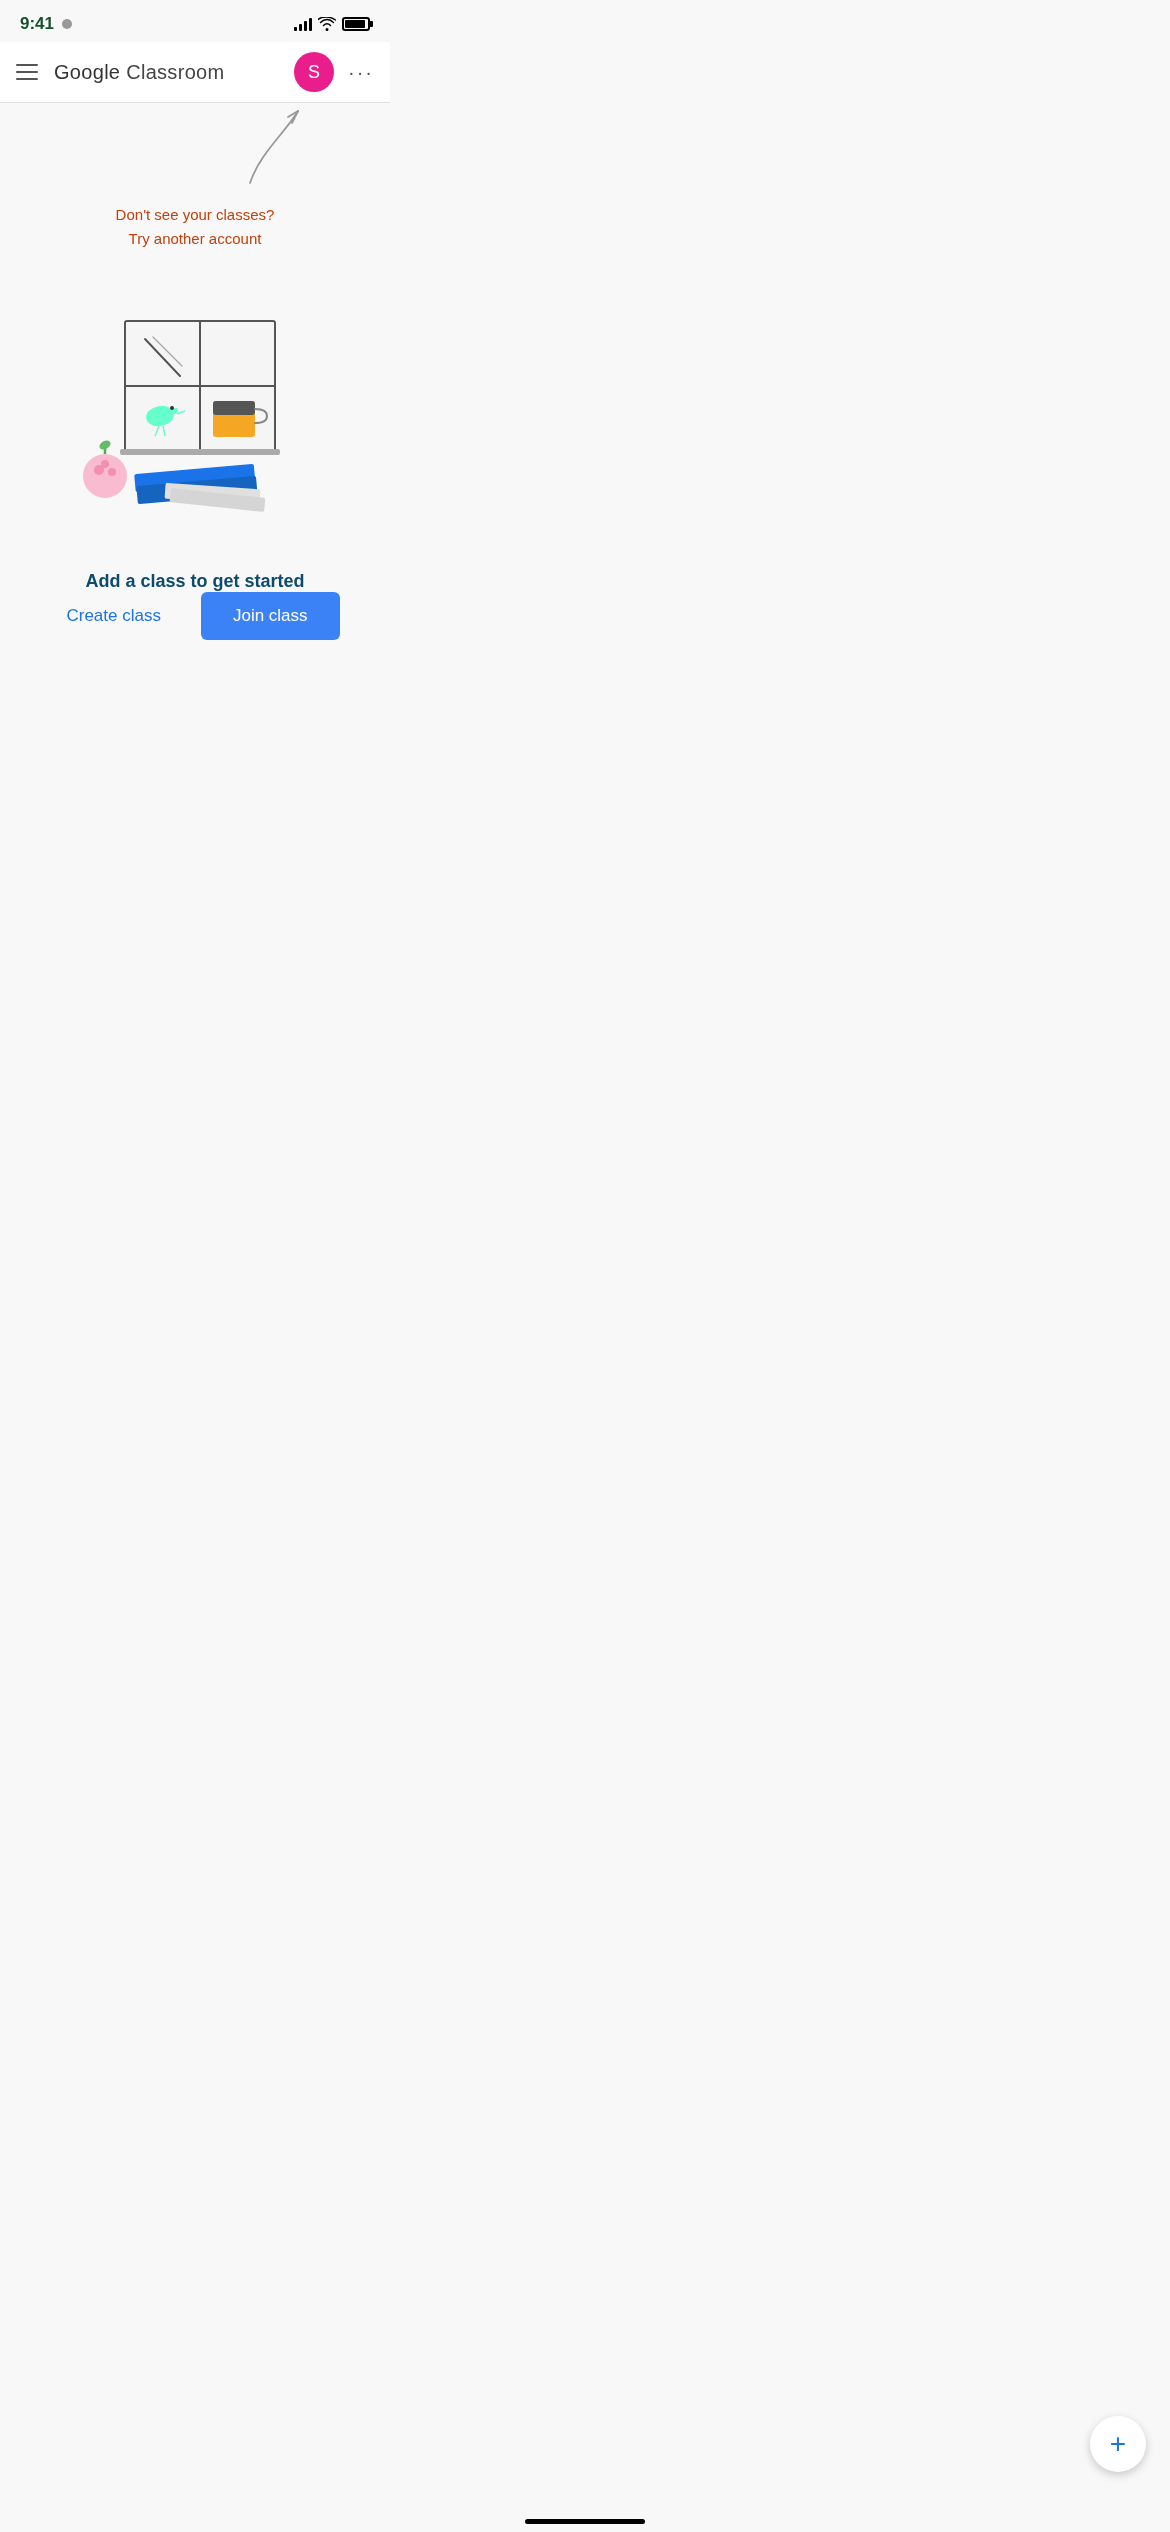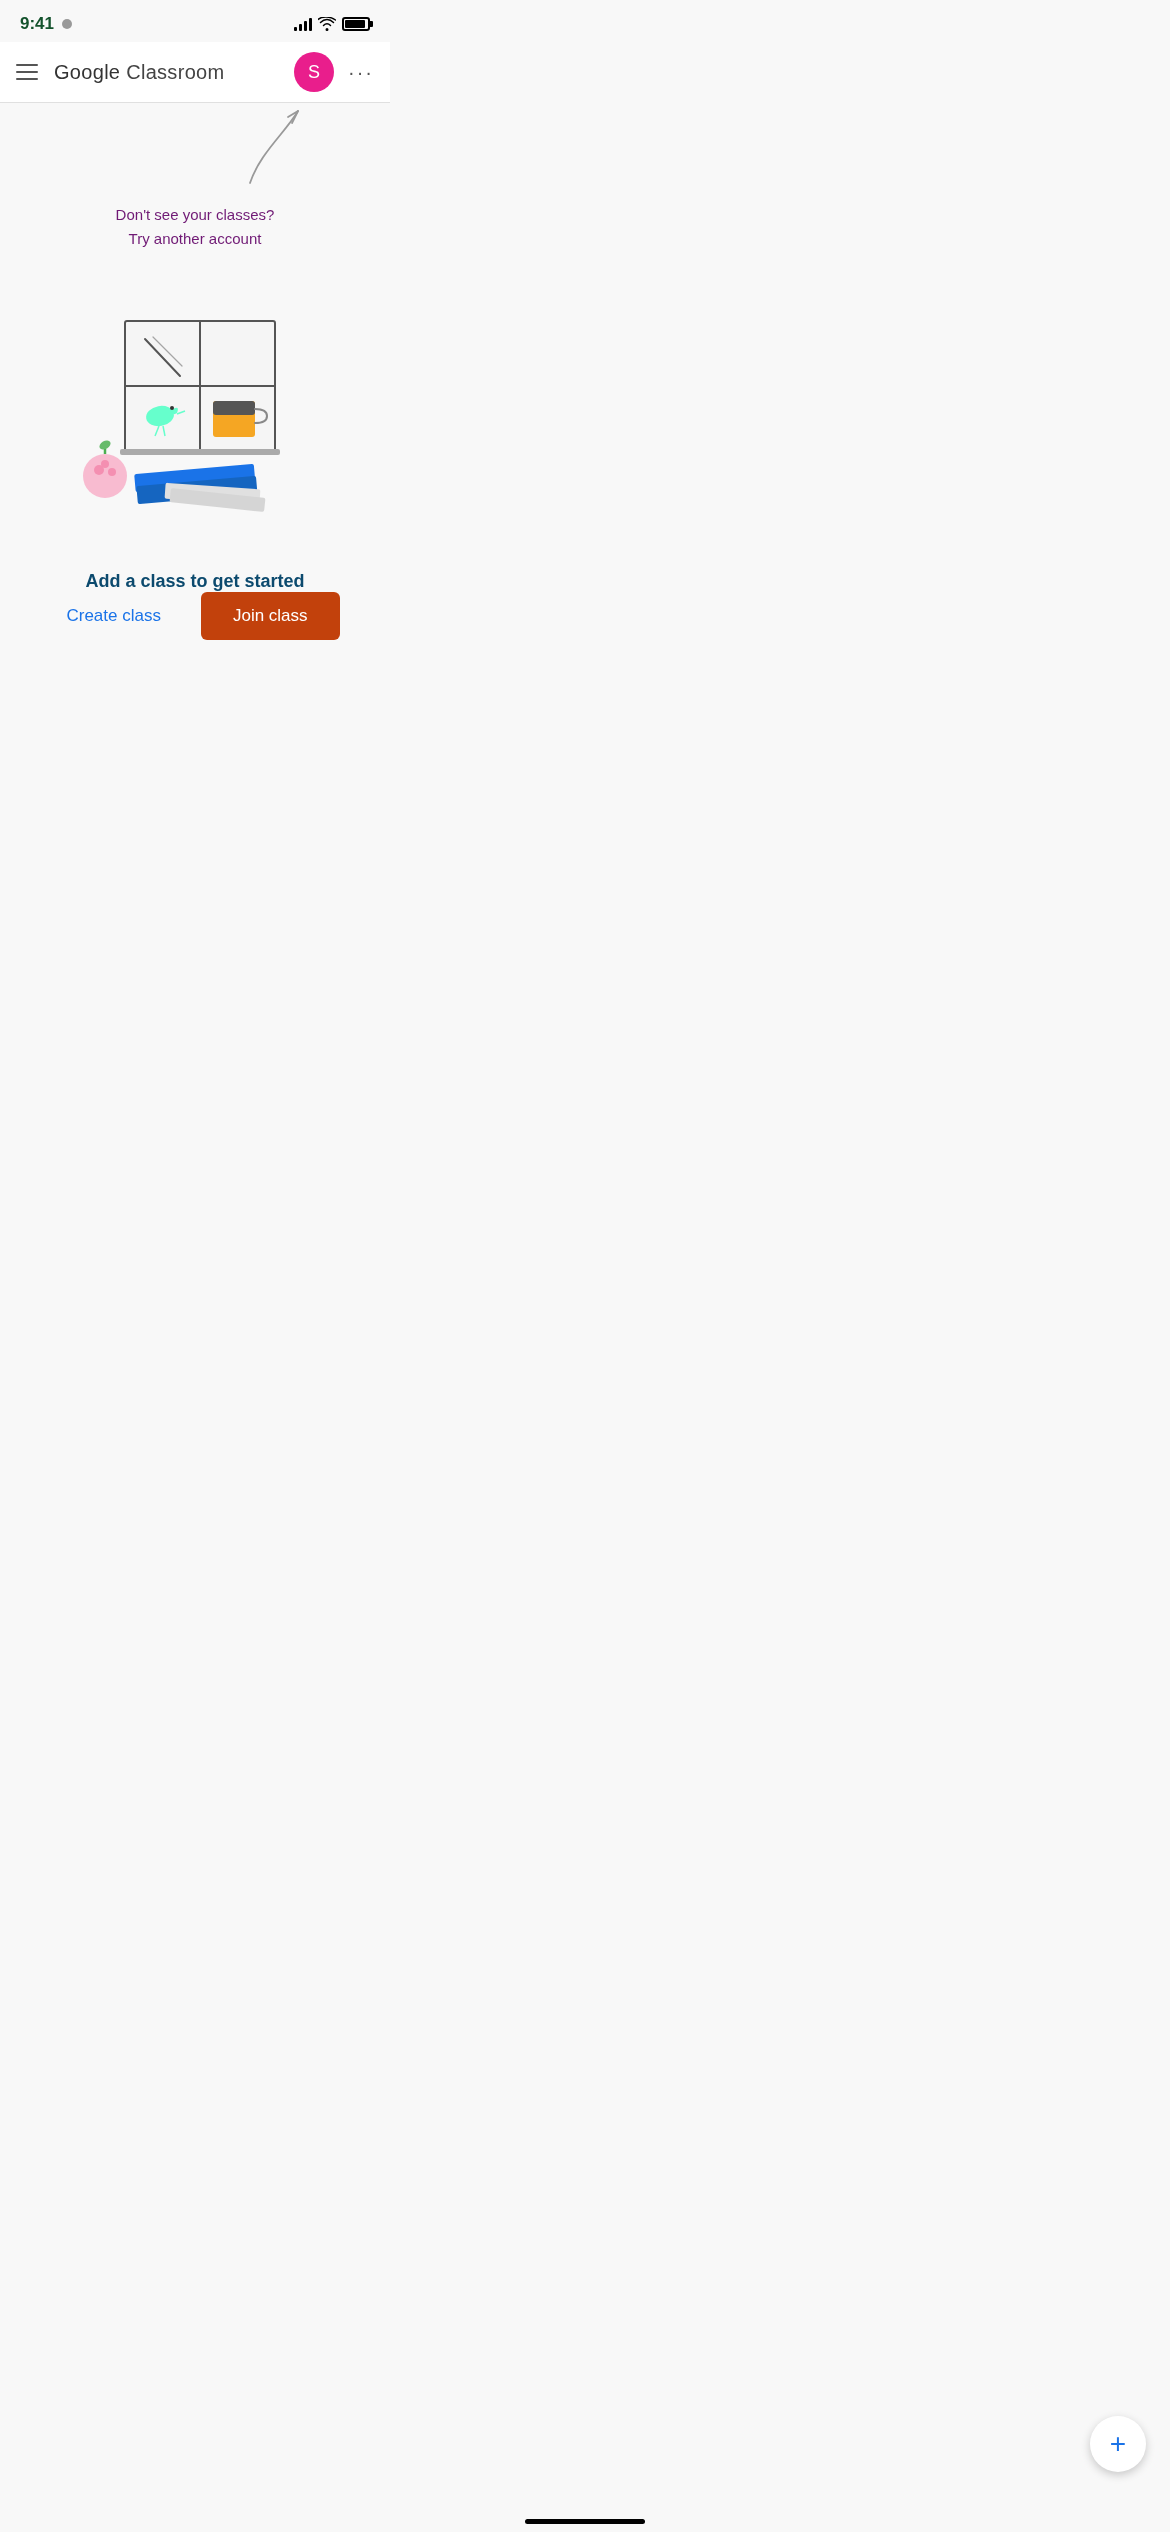--- a/index.html
+++ b/index.html
@@ -162,21 +162,21 @@
       margin-bottom: 10px;
     }
     .arrow-svg {
       position: absolute;
       top: 0;
       right: 80px;
     }
     .hint-text {
       margin-top: 80px;
       text-align: center;
-      color: #701a75;
+      color: #c2410c;
       font-size: 15px;
       line-height: 1.6;
     }
 
     
     .illustration {
       margin: 20px auto 30px auto;
       position: relative;
       width: 260px;
       height: 260px;
@@ -196,21 +196,21 @@
     .btn-create {
       background: transparent;
       border: none;
       color: #1a73e8;
       font-size: 17px;
       font-weight: 500;
       cursor: pointer;
       padding: 10px 16px;
     }
     .btn-join {
-      background: #c2410c;
+      background: #3b82f6;
       border: none;
       color: #fff;
       font-size: 17px;
       font-weight: 500;
       cursor: pointer;
       padding: 14px 32px;
       border-radius: 6px;
     }
 
     

